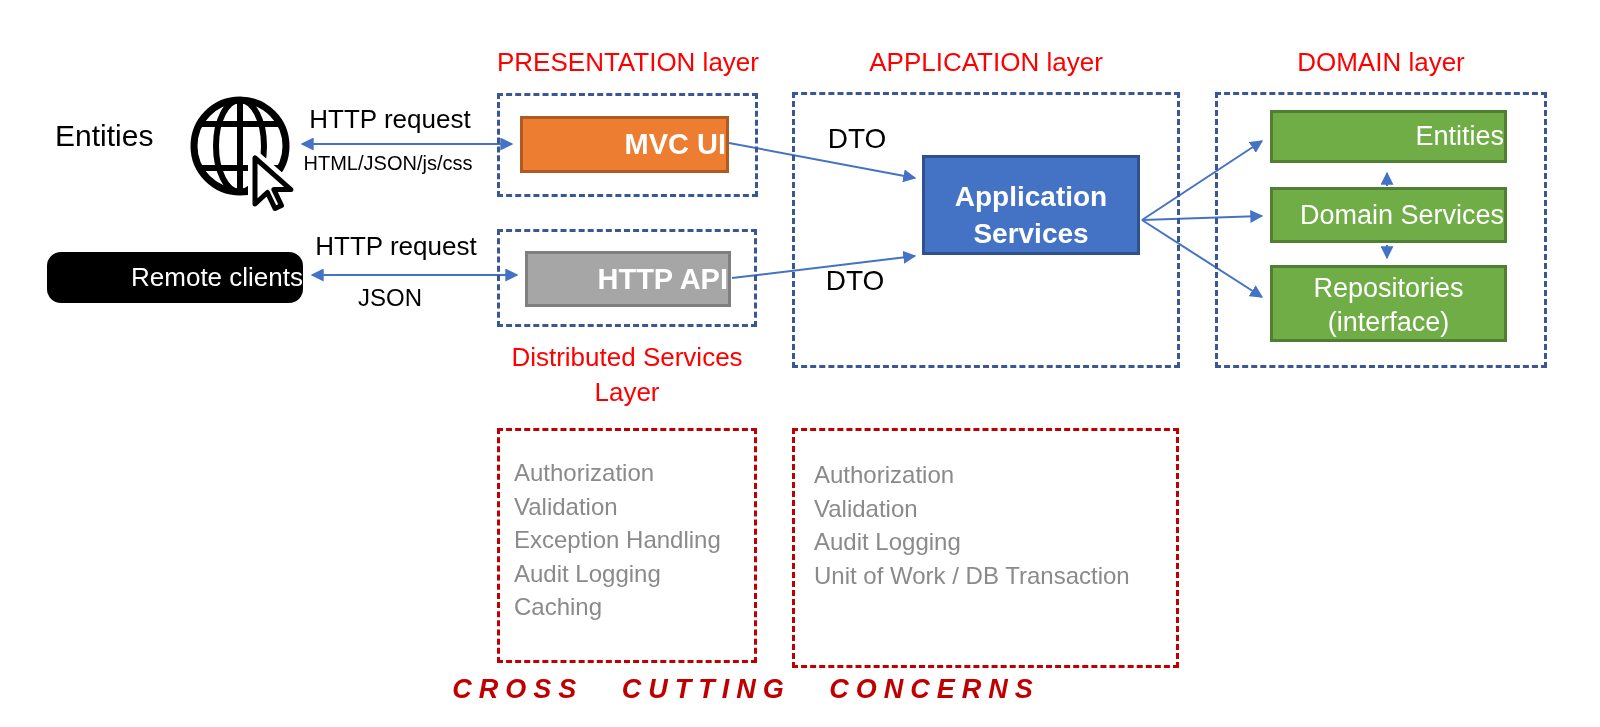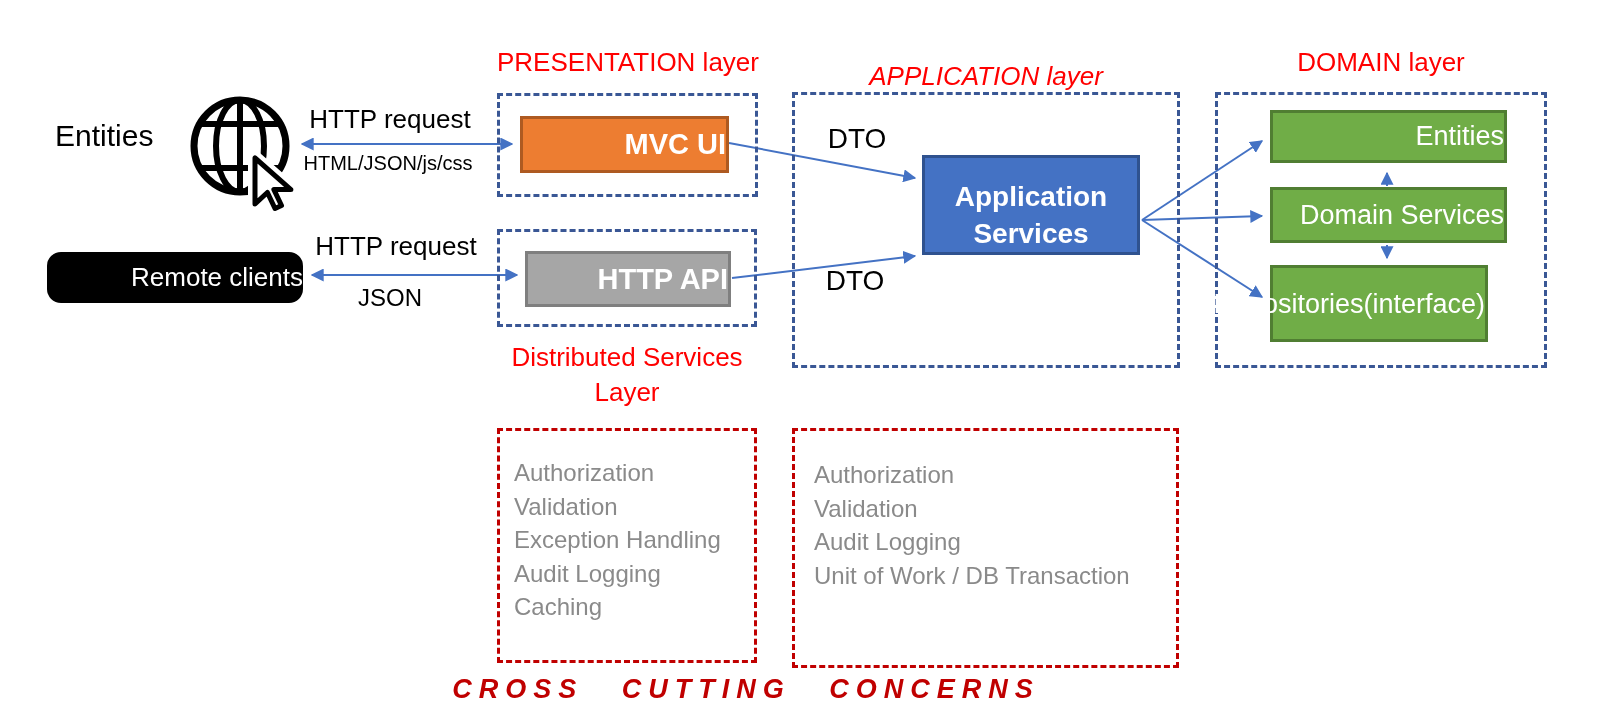--- a/index.html
+++ b/index.html
@@ -43,21 +43,21 @@
       <line x1="732" y1="258" x2="915" y2="236" marker-end="url(#ah)"></line>
       <line x1="1142" y1="200" x2="1262" y2="121" marker-end="url(#ah)"></line>
       <line x1="1142" y1="200" x2="1262" y2="196" marker-end="url(#ah)"></line>
       <line x1="1142" y1="200" x2="1262" y2="277" marker-end="url(#ah)"></line>
       <line x1="1387" y1="166" x2="1387" y2="153" marker-end="url(#ah)"></line>
       <line x1="1387" y1="225" x2="1387" y2="238" marker-end="url(#ah)"></line>
     </g>
   </svg>
 
   <div class="abs layer-title" style="left:497px;top:27px;width:261px;">PRESENTATION layer</div>
-  <div class="abs layer-title" style="left:792px;top:41px;width:388px;font-style:italic;">APPLICATION layer</div>
+  <div class="abs layer-title" style="left:792px;top:27px;width:388px;">APPLICATION layer</div>
   <div class="abs layer-title" style="left:1215px;top:27px;width:332px;">DOMAIN layer</div>
 
   <div class="abs black-label" style="left:55px;top:99px;font-size:30px;">Entities</div>
 
   <svg class="abs" style="left:183px;top:66px;" width="128" height="128" viewBox="0 0 128 128">
     <g stroke="#000" fill="none">
       <circle cx="57" cy="60" r="46" stroke-width="7"></circle>
       <ellipse cx="57" cy="60" rx="24" ry="46" stroke-width="6"></ellipse>
       <line x1="57" y1="14" x2="57" y2="106" stroke-width="6"></line>
       <line x1="17" y1="38" x2="97" y2="38" stroke-width="6"></line>
@@ -105,22 +105,22 @@
 
   <div class="abs dashed-blue" style="left:1215px;top:72px;width:332px;height:276px;"></div>
   <div class="abs node" style="left:1270px;top:90px;width:237px;height:53px;font-size:27px;
        background:var(--accent-green);border:3px solid var(--accent-green-border);">
     <span>Entities</span>
   </div>
   <div class="abs node" style="left:1270px;top:167px;width:237px;height:56px;font-size:27px;
        background:var(--accent-green);border:3px solid var(--accent-green-border);">
     <span>Domain Services</span>
   </div>
-  <div class="abs node" style="left:1270px;top:245px;width:218px;height:77px;font-size:27px;line-height:34px;
-       background:var(--accent-green);border:3px solid var(--accent-green-border);flex-direction:row;">
+  <div class="abs node" style="left:1270px;top:245px;width:237px;height:77px;font-size:27px;line-height:34px;
+       background:var(--accent-green);border:3px solid var(--accent-green-border);flex-direction:column;">
     <div>Repositories</div>
     <div>(interface)</div>
   </div>
 
   <div class="abs dashed-red" style="left:497px;top:408px;width:260px;height:235px;"></div>
   <div class="abs concern-list" style="left:514px;top:436px;">
     <div>Authorization</div>
     <div>Validation</div>
     <div>Exception Handling</div>
     <div>Audit Logging</div>

